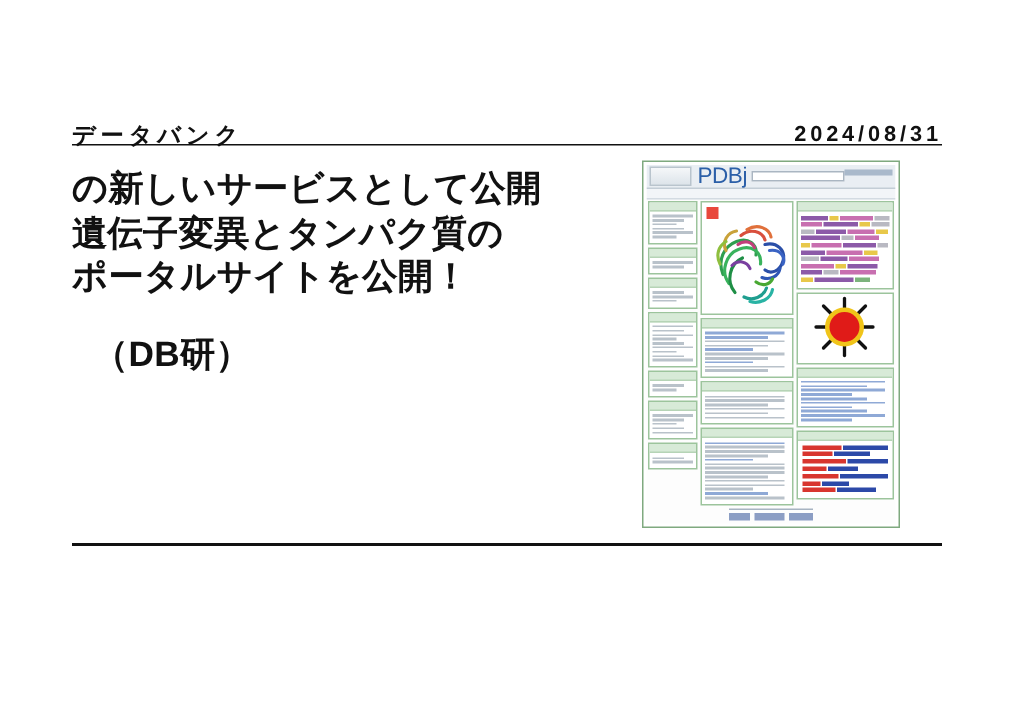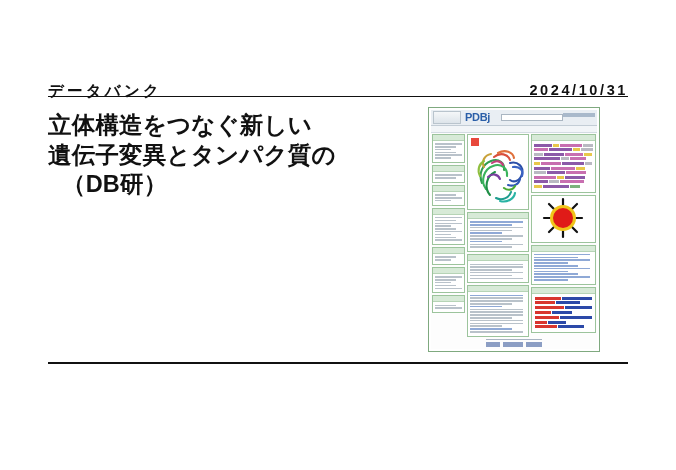--- a/index.html
+++ b/index.html
@@ -79,20 +79,21 @@
   .headline-line {
     font-size: 23.5px;
     font-weight: 700;
     line-height: 29.5px;
     letter-spacing: 0.2px;
     color: #111111;
     white-space: nowrap;
   }
   .headline-line.indented {
     padding-left: 14px;
+    margin-top: 22px;
   }
 
   
   .body-copy {
     position: absolute;
     left: 48px;
     top: 258px;
     width: 372px;
   }
   .body-line {
@@ -169,22 +170,22 @@
   .tb-chrome-left {
     width: 28px;
     height: 13px;
     margin-left: 2px;
     background: linear-gradient(#f5f7f9, #dde4ea);
     border: 1px solid #b9c4cd;
     box-sizing: border-box;
   }
   .tb-logo {
     margin-left: 4px;
-    font-size: 11px;
-    font-weight: 700;
+    font-size: 15px;
+    font-weight: 400;
     color: #2b5fa8;
     letter-spacing: -0.3px;
     line-height: 1;
   }
   .tb-searchbar {
     position: absolute;
     left: 70px; top: 4px;
     width: 62px; height: 7px;
     background: #ffffff;
     border: 1px solid #aab6c2;
@@ -329,27 +330,28 @@
     opacity: .8;
   }
 </style>
 </head>
 <body>
 
 <div class="page">
 
   <div class="header">
     <div class="header-label">データバンク</div>
-    <div class="header-date">2024/10/31</div>
+    <div class="header-date">2024/08/31</div>
   </div>
   <div class="rule-top"></div>
 
   <div class="headline">
-    <div class="headline-line">立体構造をつなぐ新しい</div>
+    <div class="headline-line">の新しいサービスとして公開</div>
     <div class="headline-line">遺伝子変異とタンパク質の</div>
+    <div class="headline-line">ポータルサイトを公開！</div>
     <div class="headline-line indented">（DB研）</div>
   </div>
 
 
   <div class="thumb">
     <div class="thumb-inner">
 
       <div class="tb-chrome">
         <div class="tb-chrome-left"></div>
         <div class="tb-logo">PDBj</div>

